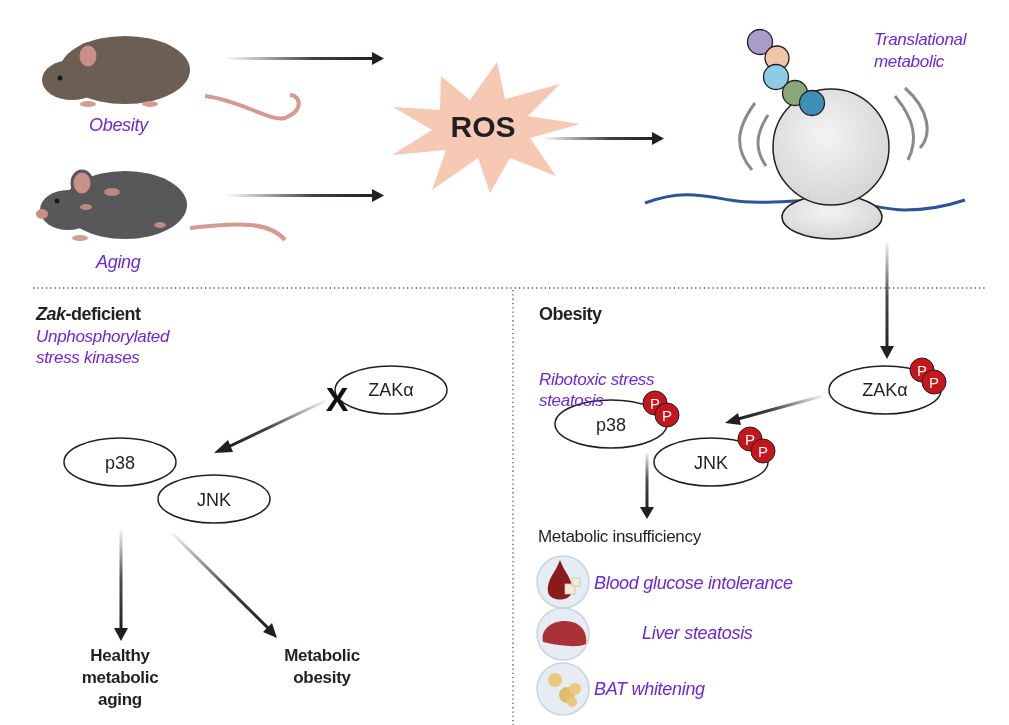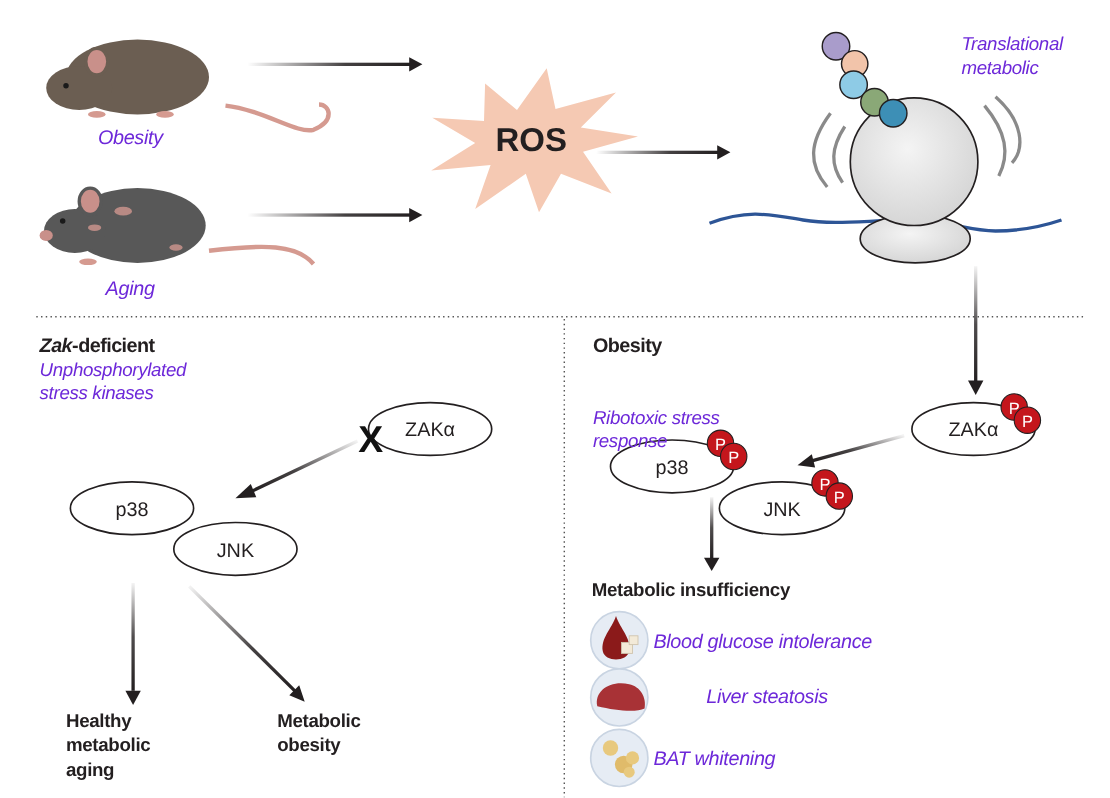--- a/index.html
+++ b/index.html
@@ -2,21 +2,21 @@
 <html><head>
 <meta charset="utf-8">
 <style>
   html, body { margin: 0; padding: 0; background: #ffffff; }
   body { width: 1009px; height: 725px; position: relative; overflow: hidden;
          font-family: "Liberation Sans", sans-serif; color: #231f20; }
   .abs { position: absolute; }
   .lbl { font-family: "Liberation Sans", sans-serif; font-size: 18px; color: #6d28d9; letter-spacing: -0.3px; font-style: italic; }
   .lbl-sm { font-size: 17px; line-height: 21px; }
   .head { font-weight: bold; font-size: 18px; letter-spacing: -0.5px; }
-  .outcome { font-weight: bold; font-size: 17px; line-height: 22px; letter-spacing: -0.3px; }
+  .outcome { font-weight: bold; font-size: 17px; line-height: 22px; text-align: center; letter-spacing: -0.3px; }
   svg.full { position: absolute; left: 0; top: 0; }
   .node-text { font-family: "Liberation Sans", sans-serif; font-size: 18px; fill: #231f20; }
   .p-text { font-family: "Liberation Sans", sans-serif; font-size: 15px; fill: #ffffff; }
 </style>
 </head>
 <body>
 
 <svg class="full" width="1009" height="725" viewBox="0 0 1009 725">
   <defs>
     <linearGradient id="gradR" x1="0" y1="0" x2="1" y2="0">
@@ -204,18 +204,18 @@
   <div>aging</div>
 </div>
 <div class="abs outcome" style="left:252px; top:645px; width:140px;">
   <div>Metabolic</div>
   <div>obesity</div>
 </div>
 
 <div class="abs head" style="left:539px; top:304px;">Obesity</div>
 <div class="abs lbl lbl-sm" style="left:539px; top:346px;margin-top:23px;">
   <div>Ribotoxic stress</div>
-  <div>response</div>
-</div>
-<div class="abs" style="left:538px; top:527px; font-weight:bold; font-size:17px; letter-spacing:-0.3px;">Metabolic insufficiency</div>
+  <div>steatosis</div>
+</div>
+<div class="abs" style="left:538px; top:527px; font-weight:normal; font-size:17px; letter-spacing:-0.3px;">Metabolic insufficiency</div>
 <div class="abs lbl" style="left:594px; top:573px;">Blood glucose intolerance</div>
 <div class="abs lbl" style="left:594px; top:623px;margin-left:48px;">Liver steatosis</div>
 <div class="abs lbl" style="left:594px; top:679px;text-align:center;">BAT whitening</div>
 
 </body></html>

